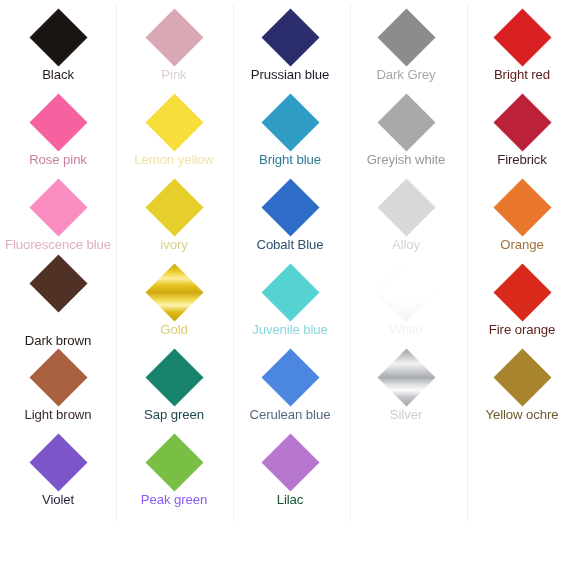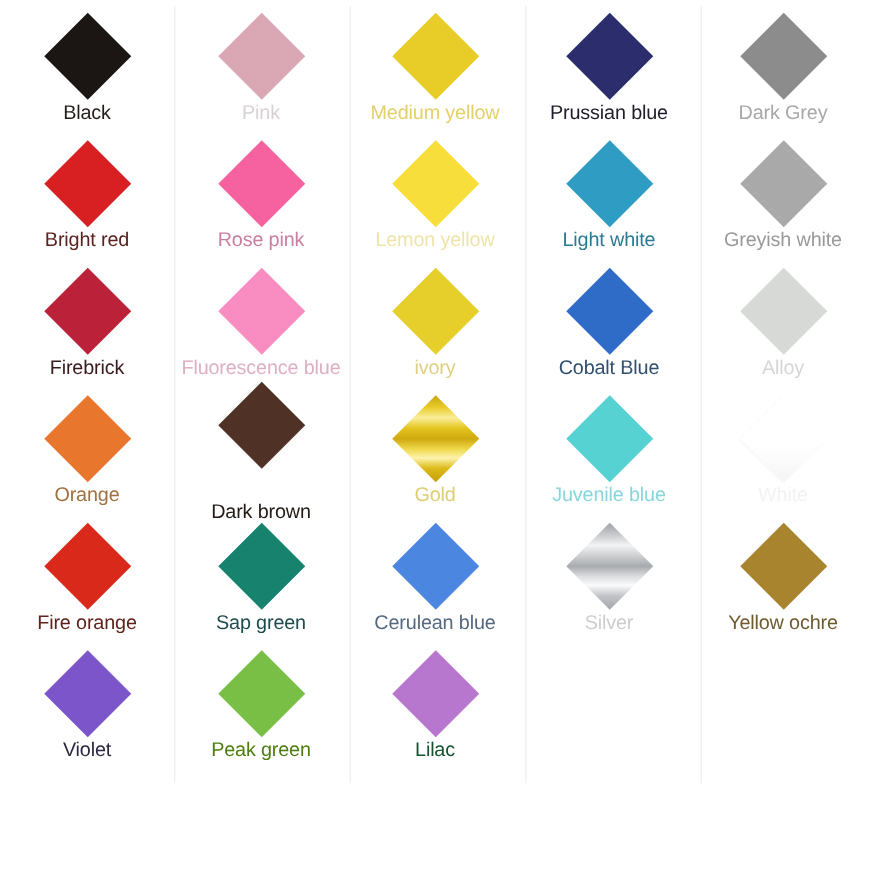--- a/index.html
+++ b/index.html
@@ -97,26 +97,20 @@
         <div class="swatch-label" style="color: rgb(35, 28, 27);">Black</div>
       </div>
       <div class="cell">
         <div class="diamond-wrap">
           <div class="diamond" style="background: rgb(217, 168, 180);"></div>
         </div>
         <div class="swatch-label" style="color: rgb(217, 208, 210);">Pink</div>
       </div>
       <div class="cell">
         <div class="diamond-wrap">
-          <div class="diamond" style="background: rgb(232, 205, 40);"></div>
-        </div>
-        <div class="swatch-label" style="color: rgb(227, 208, 106);">Medium yellow</div>
-      </div>
-      <div class="cell">
-        <div class="diamond-wrap">
           <div class="diamond" style="background: rgb(43, 45, 109);"></div>
         </div>
         <div class="swatch-label" style="color: rgb(29, 29, 41);">Prussian blue</div>
       </div>
       <div class="cell">
         <div class="diamond-wrap">
           <div class="diamond" style="background: rgb(140, 140, 140);"></div>
         </div>
         <div class="swatch-label" style="color: rgb(168, 168, 168);">Dark Grey</div>
       </div>
@@ -135,21 +129,21 @@
       <div class="cell">
         <div class="diamond-wrap">
           <div class="diamond" style="background: rgb(247, 222, 59);"></div>
         </div>
         <div class="swatch-label" style="color: rgb(238, 228, 168);">Lemon yellow</div>
       </div>
       <div class="cell">
         <div class="diamond-wrap">
           <div class="diamond" style="background: rgb(47, 156, 195);"></div>
         </div>
-        <div class="swatch-label" style="color: rgb(43, 122, 147);">Light white</div>
+        <div class="swatch-label" style="color: rgb(43, 122, 147);">Bright blue</div>
       </div>
       <div class="cell">
         <div class="diamond-wrap">
           <div class="diamond" style="background: rgb(169, 169, 169);"></div>
         </div>
         <div class="swatch-label" style="color: rgb(153, 153, 153);">Greyish white</div>
       </div>
       <div class="cell">
         <div class="diamond-wrap">
           <div class="diamond" style="background: rgb(187, 33, 57);"></div>
@@ -211,20 +205,26 @@
         <div class="swatch-label" style="color: rgb(242, 242, 242);">White</div>
       </div>
       <div class="cell">
         <div class="diamond-wrap">
           <div class="diamond" style="background: rgb(217, 41, 27);"></div>
         </div>
         <div class="swatch-label" style="color: rgb(94, 35, 28);">Fire orange</div>
       </div>
       <div class="cell">
         <div class="diamond-wrap">
+          <div class="diamond" style="background: rgb(169, 96, 63);"></div>
+        </div>
+        <div class="swatch-label" style="color: rgb(58, 43, 38);">Light brown</div>
+      </div>
+      <div class="cell">
+        <div class="diamond-wrap">
           <div class="diamond" style="background: rgb(23, 131, 111);"></div>
         </div>
         <div class="swatch-label" style="color: rgb(29, 74, 76);">Sap green</div>
       </div>
       <div class="cell">
         <div class="diamond-wrap">
           <div class="diamond" style="background: rgb(75, 135, 224);"></div>
         </div>
         <div class="swatch-label" style="color: rgb(84, 105, 127);">Cerulean blue</div>
       </div>
@@ -243,21 +243,21 @@
       <div class="cell">
         <div class="diamond-wrap">
           <div class="diamond" style="background: rgb(123, 85, 201);"></div>
         </div>
         <div class="swatch-label" style="color: rgb(43, 39, 64);">Violet</div>
       </div>
       <div class="cell">
         <div class="diamond-wrap">
           <div class="diamond" style="background: rgb(121, 191, 69);"></div>
         </div>
-        <div class="swatch-label" style="color: #4d7c0f;">Peak green</div>
+        <div class="swatch-label" style="color: #8b5cf6;">Peak green</div>
       </div>
       <div class="cell">
         <div class="diamond-wrap">
           <div class="diamond" style="background: rgb(184, 119, 207);"></div>
         </div>
         <div class="swatch-label" style="color: #14532d;">Lilac</div>
       </div>
     </div>
 
 </div>

